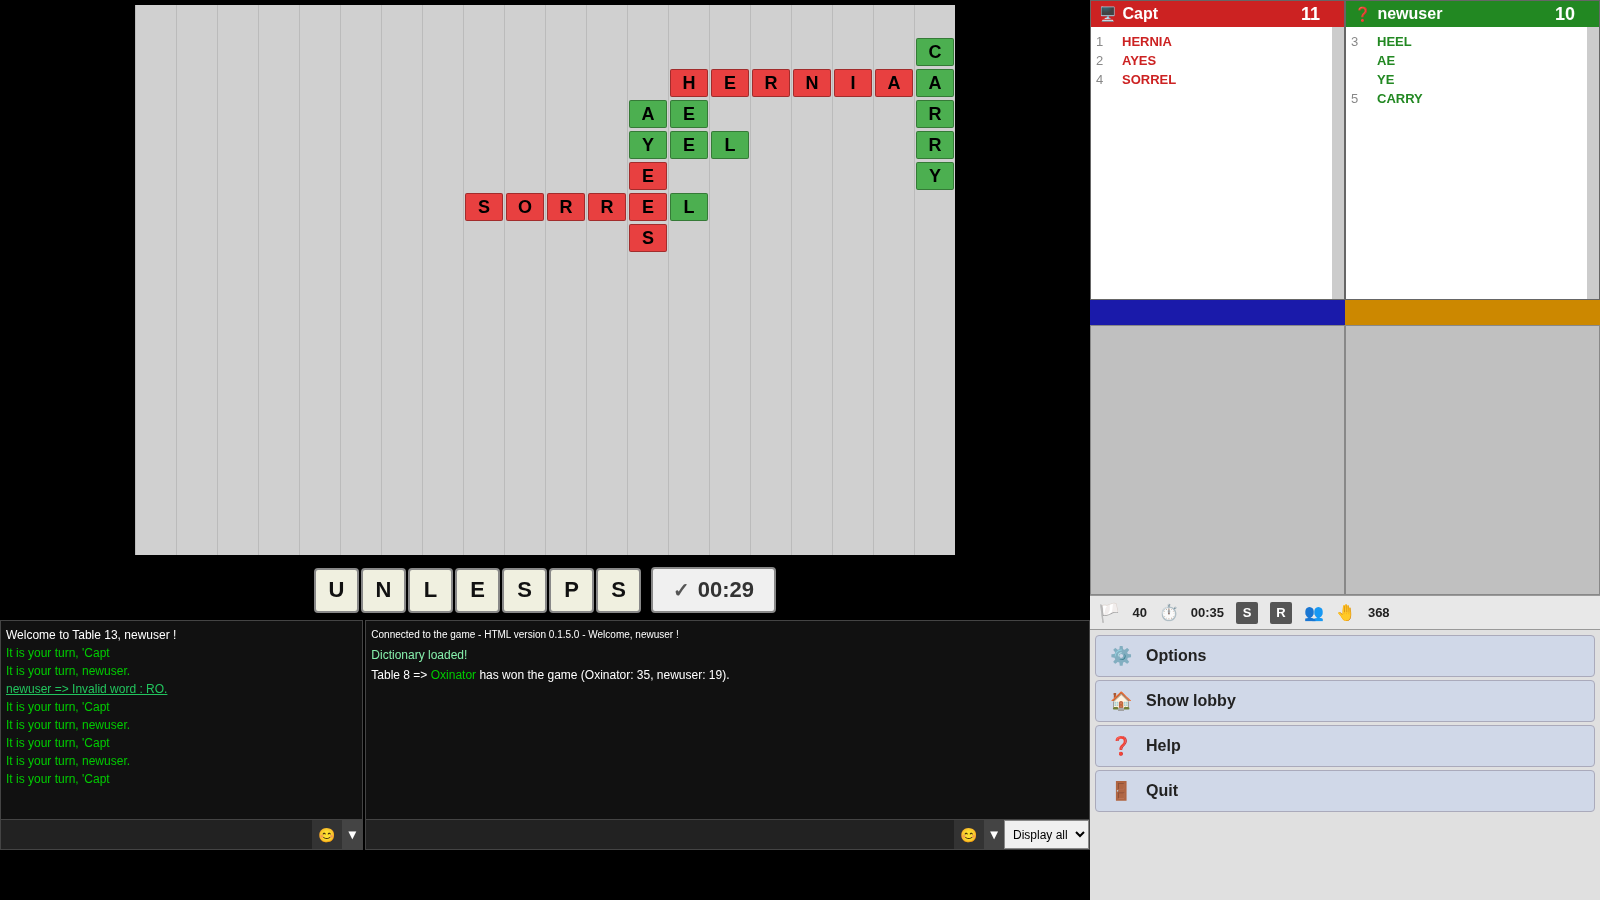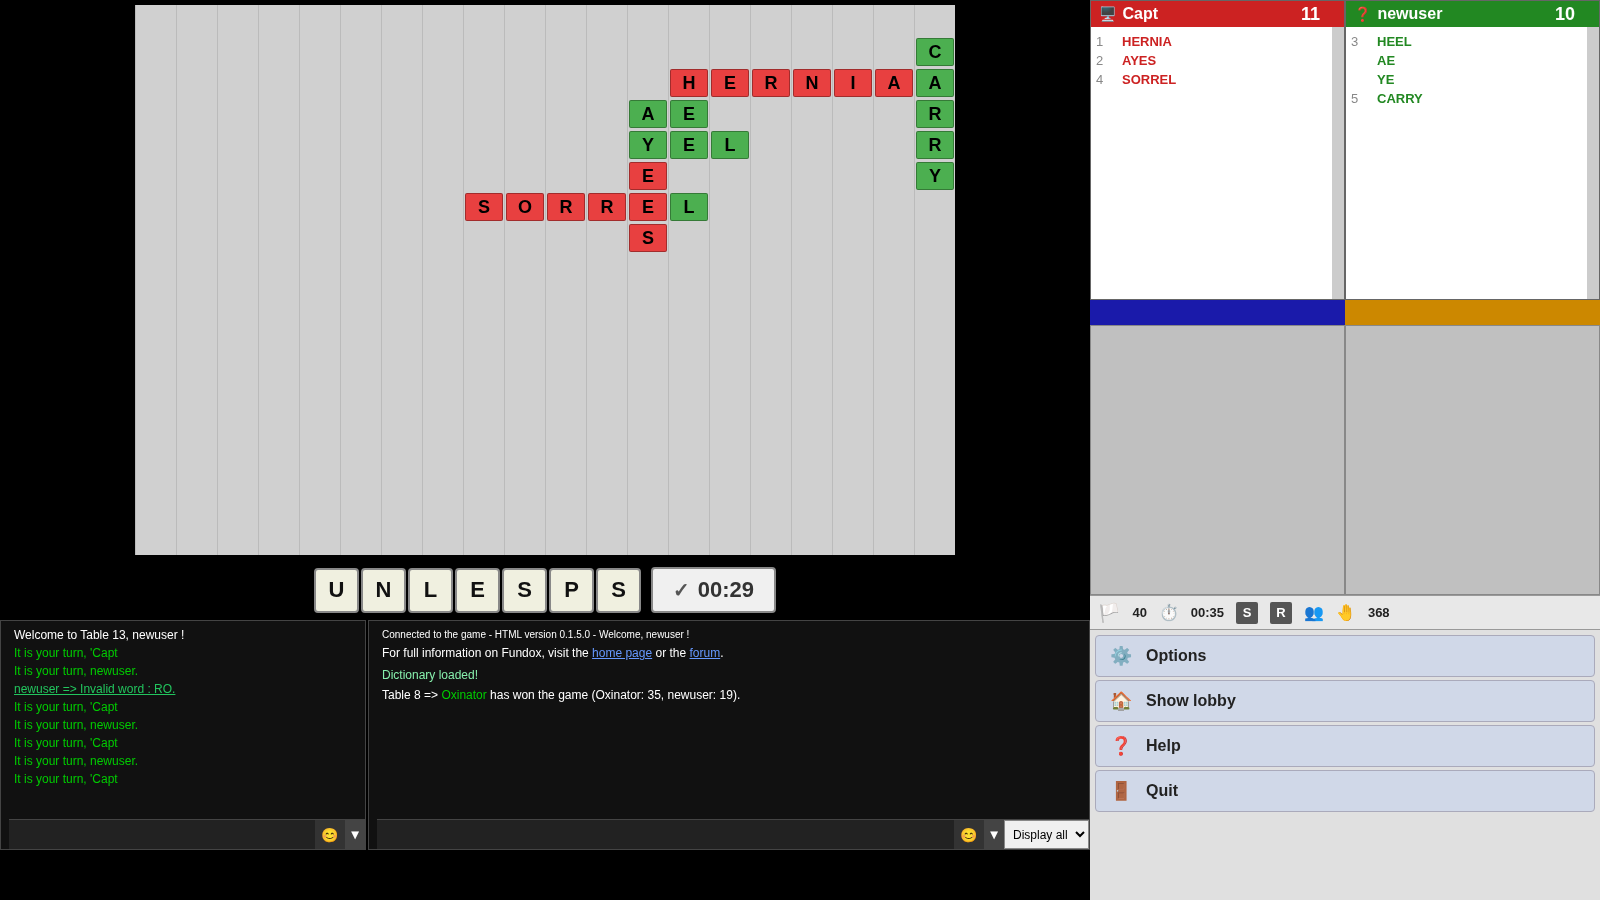--- a/index.html
+++ b/index.html
@@ -101,21 +101,20 @@
       background: #000;
       gap: 2px;
     }
 
     .chat-panel {
       flex: 1;
       background: #111;
       border: 1px solid #444;
       display: flex;
       flex-direction: column;
-      padding-left: 8px;
     }
 
     .chat-messages {
       flex: 1;
       overflow-y: auto;
       padding: 5px;
       font-size: 12px;
       color: #00cc00;
       line-height: 1.5;
     }
@@ -402,21 +401,20 @@
       <div class="chat-input-row">
         <input class="chat-input" type="text" placeholder="" style="">
         <button class="emoji-btn">😊</button>
         <button class="emoji-dropdown">▼</button>
       </div>
     </div>
 
     <div class="chat-panel" style="flex:2;">
       <div class="chat-messages" id="right-chat-messages" style="color:#fff;">
       <div style="color: rgb(255, 255, 255); font-size: 10px; padding: 1px 0px;">Connected to the game - HTML version 0.1.5.0 - Welcome, newuser !</div>
-          <div style="color: rgb(255, 255, 255); font-size: 12px; padding: 1px 0px;">For full information on Fundox, visit the <a href="#" style="color:#6699ff;">home page</a> or the <a href="#" style="color:#6699ff;">forum</a>.</div>
           <div style="color: rgb(255, 255, 255); font-size: 12px; padding: 1px 0px;"></div>
           <div style="color: #86efac; font-size: 12px; padding: 1px 0px;">Dictionary loaded!</div>
           <div style="color: rgb(255, 255, 255); font-size: 12px; padding: 1px 0px;">Table 8 =&gt; <span style="color:#00cc00;">Oxinator</span> has won the game (Oxinator: 35, newuser: 19).</div>
         </div>
       <div class="chat-input-row">
         <input class="chat-input" type="text" placeholder="" style="">
         <button class="emoji-btn">😊</button>
         <button class="emoji-dropdown">▼</button>
         <select class="display-select">
           <option>Display all</option>

